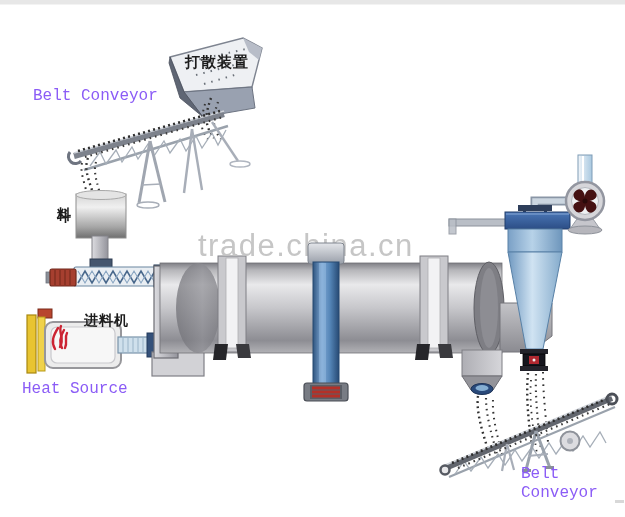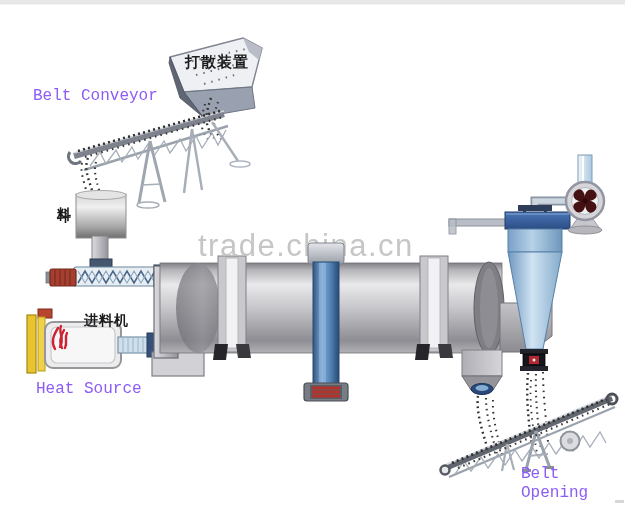--- a/index.html
+++ b/index.html
@@ -270,21 +270,21 @@
 </svg>
 
 <div class="lbl lbl-cn" style="left:185px;top:20px;margin-top:33px;">打散装置</div>
 
 <div class="lbl" style="left:33px;top:87px;">Belt Conveyor</div>
 
 <div class="lbl lbl-cn lbl-cn-vert" style="left:55px;top:196px;">料斗</div>
 
 <div class="lbl lbl-cn" style="left:84px;top:288px;font-size:14px;margin-top:23px;">进料机</div>
 
-<div class="lbl" style="left:36px;top:380px;">Heat Source</div>
+<div class="lbl" style="left:22px;top:380px;">Heat Source</div>
 
 
 
 
 <div class="lbl" style="left:521px;top:465px;">Belt
-Opening</div>
+Conveyor</div>
 
 </div>
 
 </body></html>

